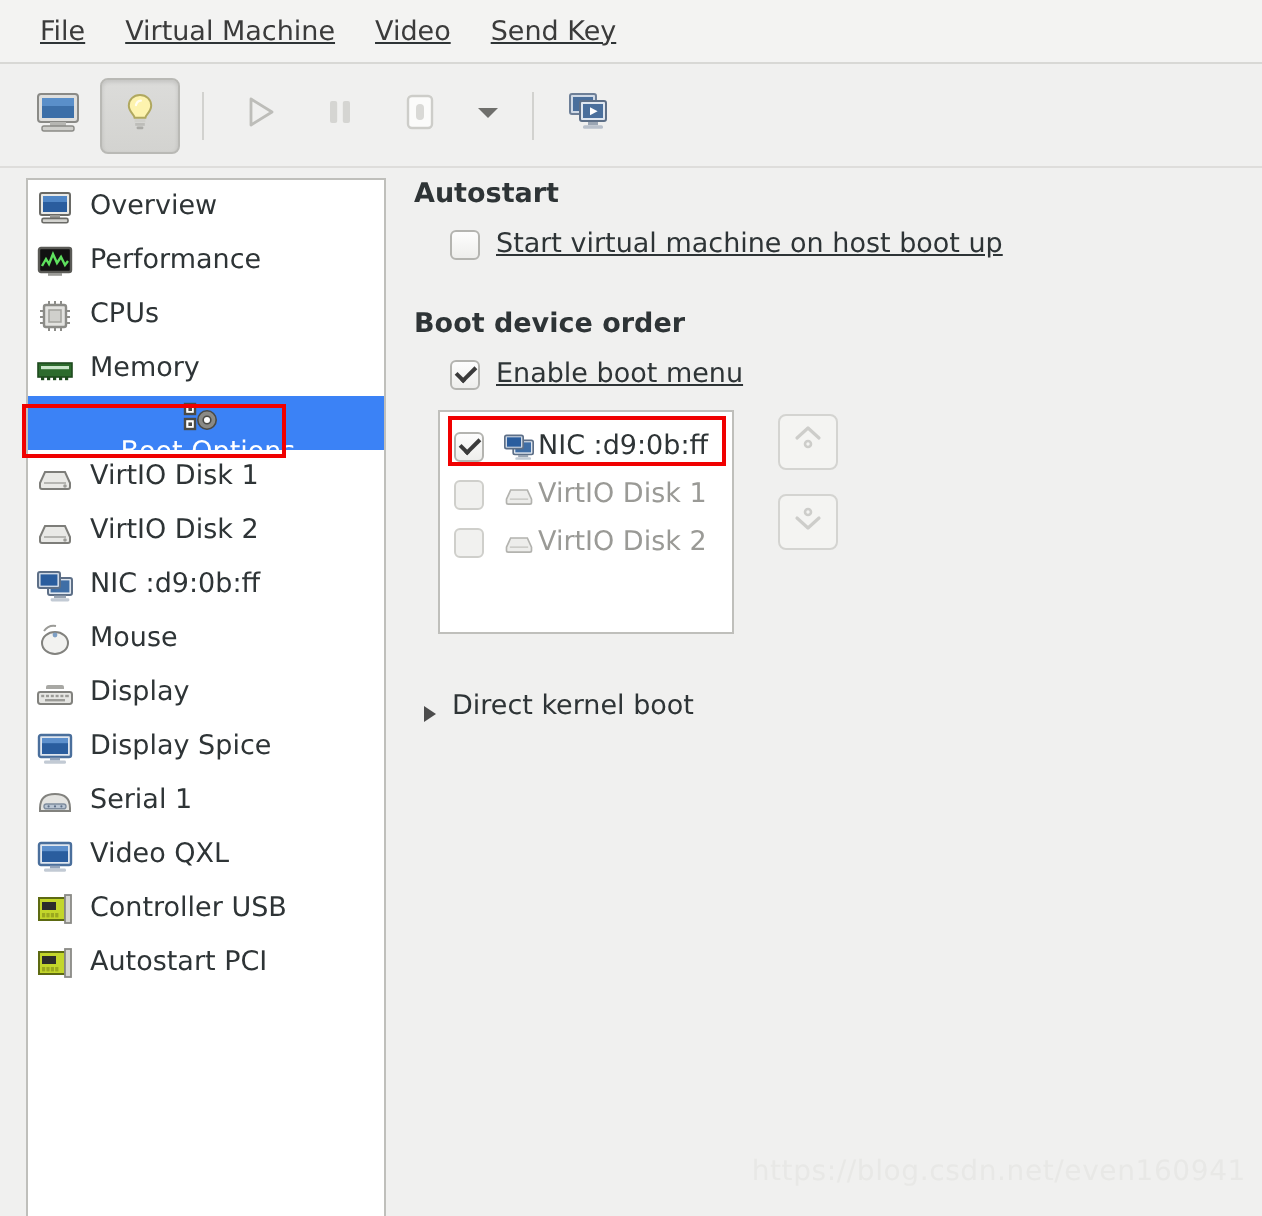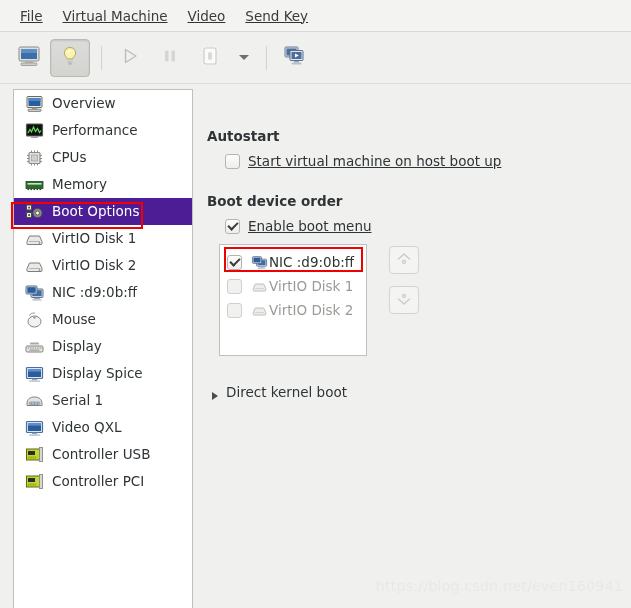--- a/index.html
+++ b/index.html
@@ -97,29 +97,30 @@
     border: 1px solid #bfbfbb;
     border-bottom: none;
     height: 100%;
     box-sizing: border-box;
     overflow: hidden;
   }
   .side-item {
     display: flex;
     align-items: center;
     height: 27px;
-    padding-left: 9px;
+    padding-left: 2px;
     font-size: 13.5px;
     color: #2e3436;
     position: relative;
     white-space: nowrap;
   }
   .side-item.selected {
-    background: #4c1d95;
+    background: #3b82f6;
     color: #ffffff;
+    flex-direction: column;
   }
   .side-item .s-ico {
     width: 22px;
     height: 20px;
     margin-right: 7px;
     flex: 0 0 22px;
     display: flex;
     align-items: center;
     justify-content: center;
   }
@@ -137,21 +138,20 @@
     pointer-events: none;
     z-index: 20;
   }
 
   
   #pane {
     flex: 1;
     padding: 4px 0 12px 14px;
     box-sizing: border-box;
     position: relative;
-    margin-top: 39px;
   }
   .group-title {
     font-weight: bold;
     font-size: 13.5px;
     color: #2e3436;
     margin: 0 0 2px 0;
   }
   .check-row {
     display: flex;
     align-items: center;
@@ -571,21 +571,21 @@
             <rect x="3" y="5" width="7" height="4" fill="#2c2c2c"></rect>
             <g fill="#9aa81f">
               <rect x="3" y="10.5" width="1.6" height="2.2"></rect>
               <rect x="5.2" y="10.5" width="1.6" height="2.2"></rect>
               <rect x="7.4" y="10.5" width="1.6" height="2.2"></rect>
               <rect x="9.6" y="10.5" width="1.6" height="2.2"></rect>
             </g>
             <rect x="14.5" y="1.5" width="3" height="14" fill="#d7d7d3" stroke="#8a8a86" stroke-width=".9"></rect>
           </svg>
         </span>
-        <span class="side-label">Controller PCI</span>
+        <span class="side-label">Autostart PCI</span>
       </div>
 
     </div>
   </div>
 
   <div id="pane">
 
     <div class="group-title">Autostart</div>
 
     <div class="check-row">

